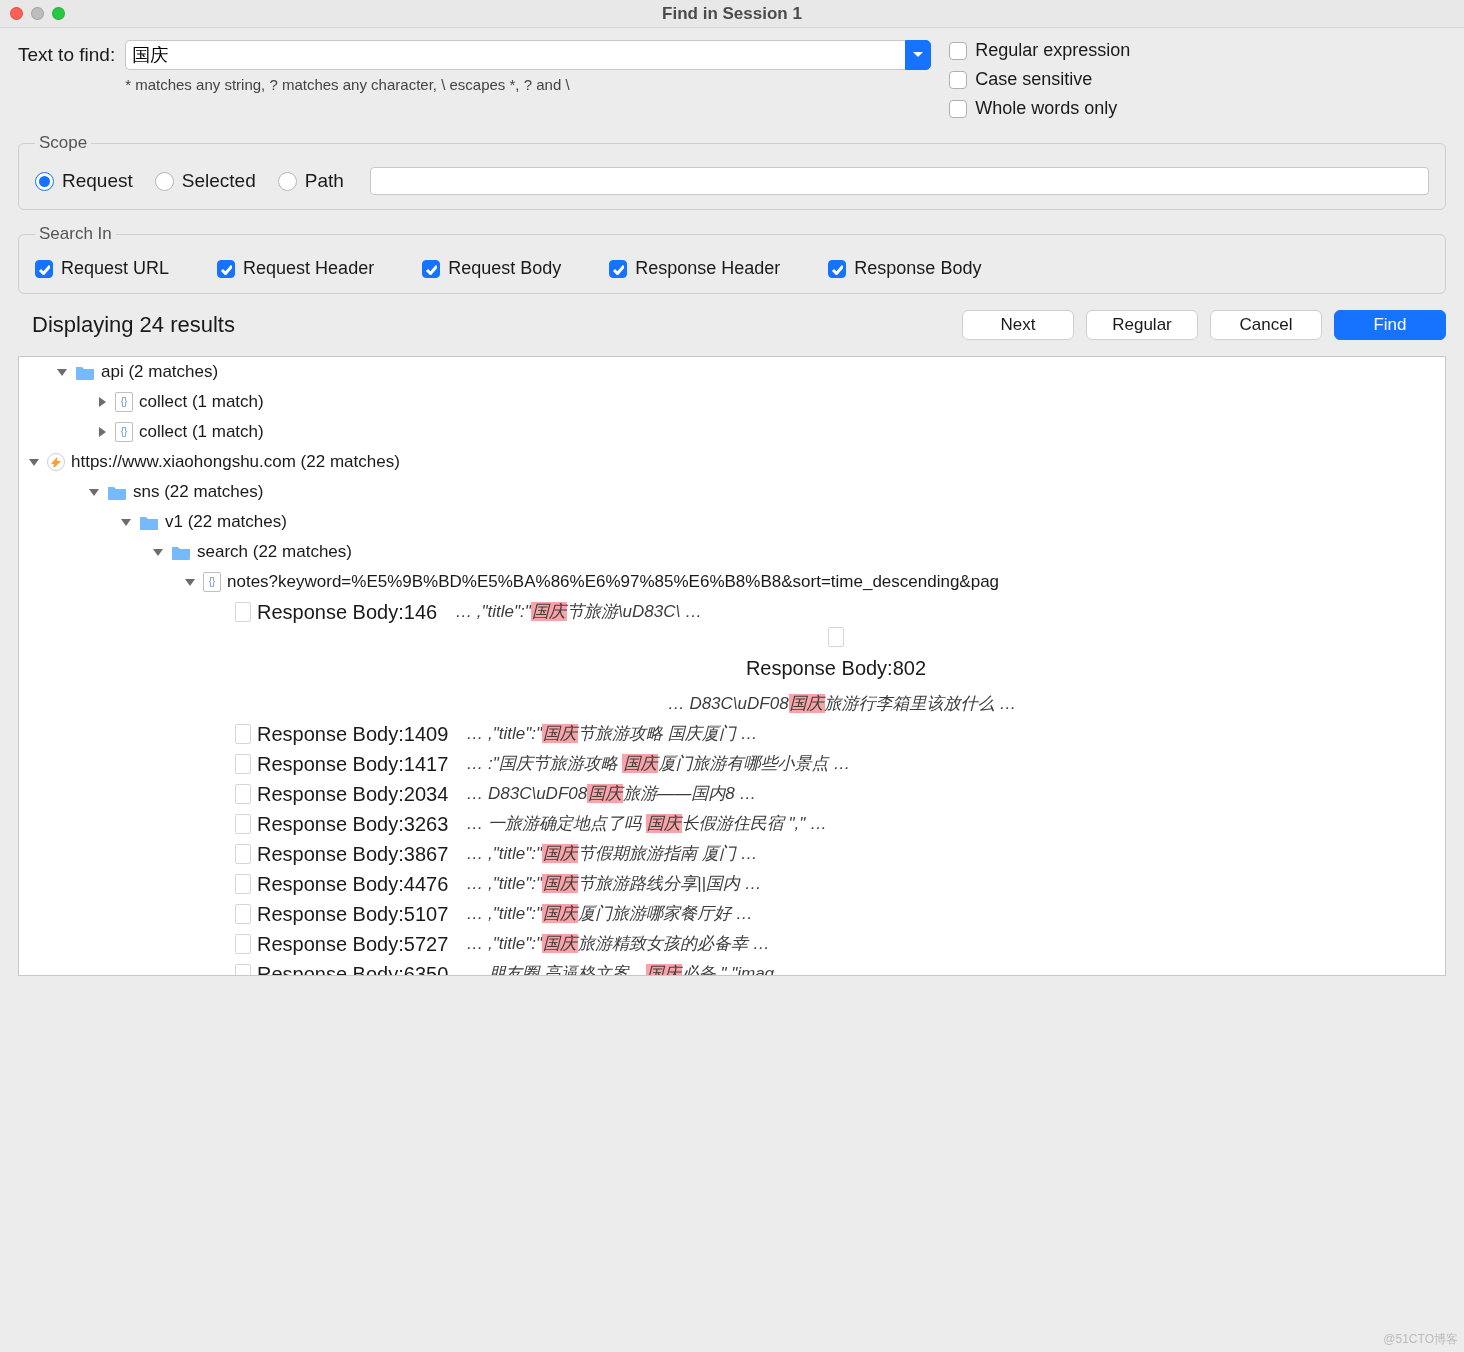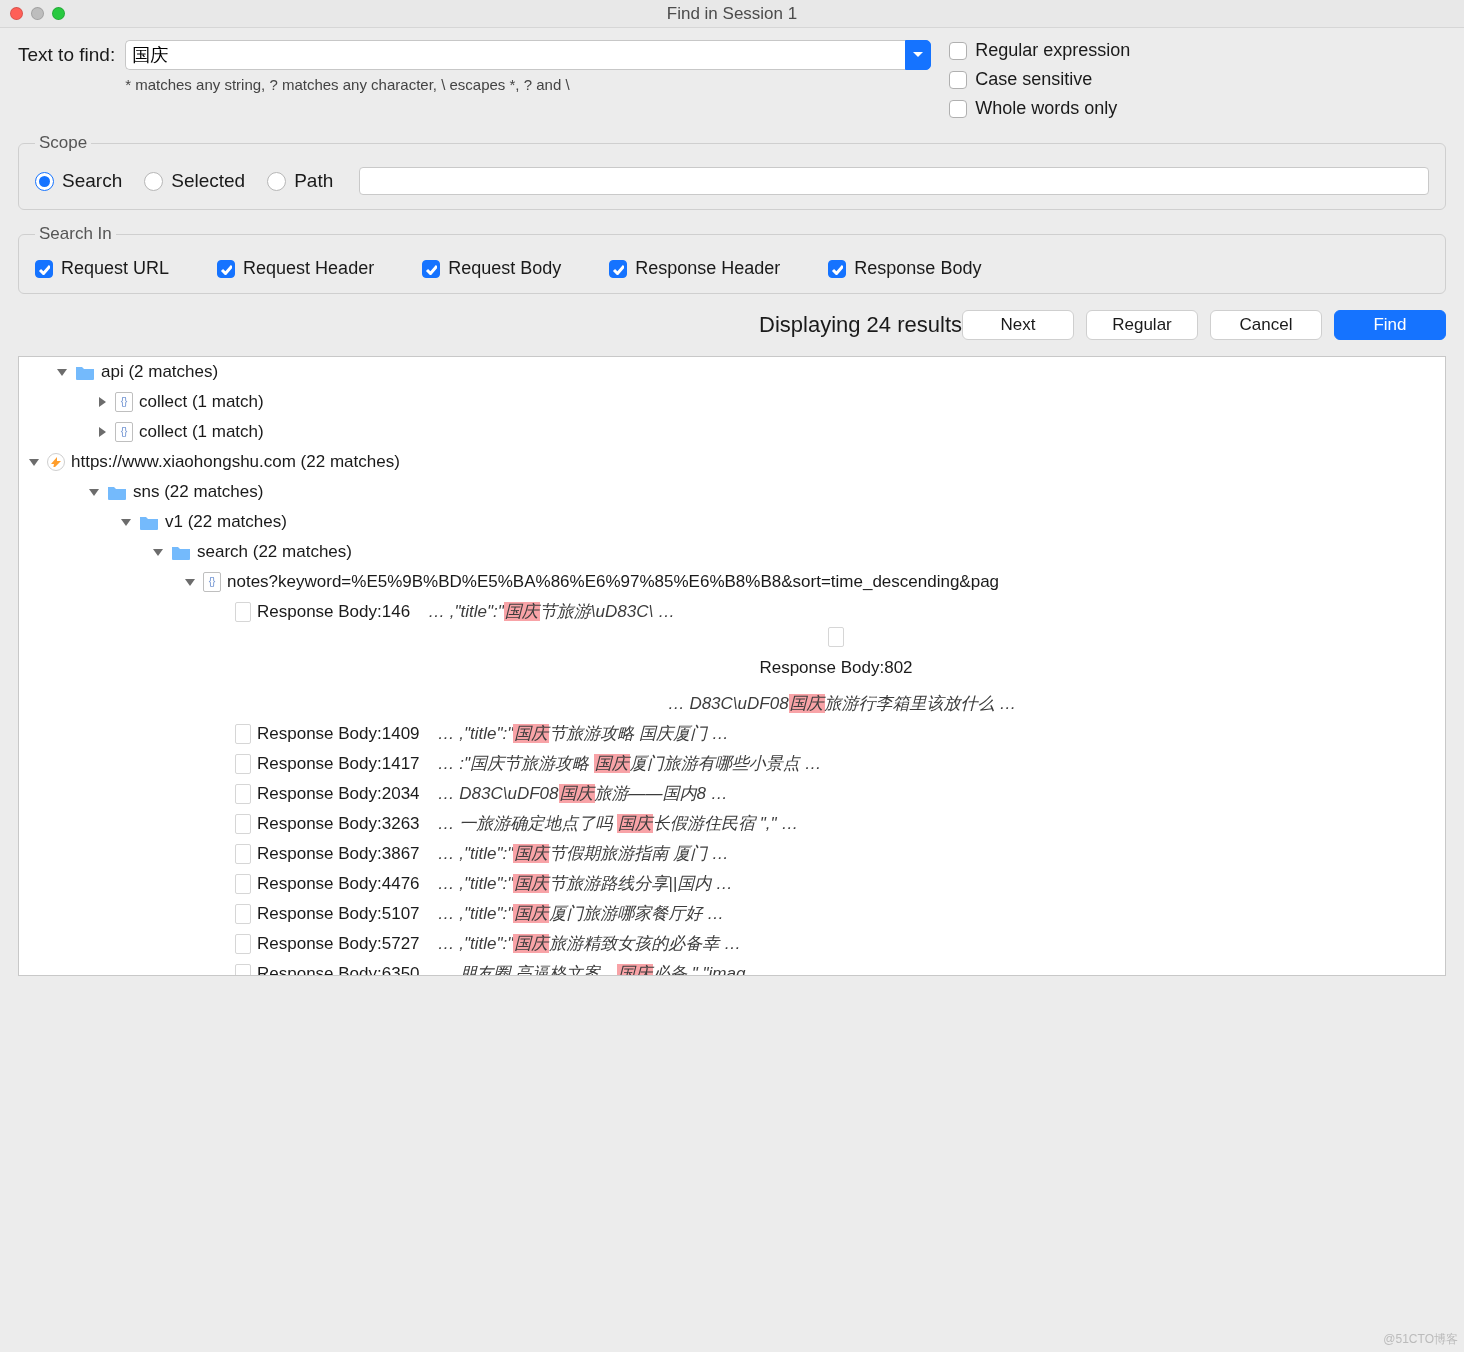--- a/index.html
+++ b/index.html
@@ -27,21 +27,21 @@
     border-bottom: 1px solid #d6d6d6;
     display: flex;
     align-items: center;
     position: relative;
   }
   .traffic { position: absolute; left: 10px; display: flex; gap: 8px; }
   .tl { width: 13px; height: 13px; border-radius: 50%; border: 0.5px solid rgba(0,0,0,.15); }
   .tl.r { background: #ff5f57; }
   .tl.y { background: #bdbdbd; }
   .tl.g { background: #28c940; }
-  .title { margin: 0 auto; font-size: 17px; color: #4c4c4c; }
+  .title { margin: 0 auto; font-size: 17px; color: #4c4c4c; font-weight: bold; }
   .form { padding: 12px 18px 0 18px; }
   .row { display: flex; align-items: flex-start; gap: 10px; }
   .label { font-size: 19px; white-space: nowrap; padding-top: 4px; }
   .combo-wrap { display: flex; width: 806px; }
   .combo {
     flex: 1;
     height: 30px;
     border: 1px solid #c7c7c7;
     border-right: none;
     border-radius: 5px 0 0 5px;
@@ -72,21 +72,21 @@
     padding: 14px 16px;
   }
   legend { font-size: 17px; color: #555; padding: 0 4px; }
   .radio-row { display: flex; align-items: center; gap: 22px; }
   .radio { display: flex; align-items: center; gap: 8px; font-size: 19px; }
   .rdot { width: 19px; height: 19px; border-radius: 50%; border: 1px solid #b7b7b7; background: #fff; display: inline-flex; align-items: center; justify-content: center; }
   .rdot.on { border-color: var(--blue); }
   .rdot.on::after { content: ""; width: 11px; height: 11px; border-radius: 50%; background: var(--blue); }
   .path-input { flex: 1; height: 28px; border: 1px solid #c9c9c9; border-radius: 4px; background: #fff; padding: 2px 6px; margin-left: 4px; }
   .searchin { display: flex; gap: 48px; flex-wrap: wrap; }
-  .results-hdr { display: flex; align-items: center; justify-content: flex-end; padding: 16px 18px 10px 16px; }
+  .results-hdr { display: flex; align-items: center; justify-content: space-between; padding: 16px 18px 10px 32px; }
   .results-hdr h2 { margin: 0; font-size: 22px; font-weight: 400; }
   .btns { display: flex; gap: 12px; }
   .btn {
     height: 30px; min-width: 112px; border: 1px solid #cfcfcf; border-radius: 6px;
     background: #fff; font-size: 17px; display: flex; align-items: center; justify-content: center;
     padding: 0 14px;
   }
   .btn.primary { background: var(--blue-btn); color: #fff; border-color: var(--blue-btn); }
   .tree-wrap { margin: 6px 18px 18px 18px; border: 1px solid #c8c8c8; background: #fff; height: 620px; overflow: hidden; }
   .tree { font-size: 17px; line-height: 30px; }
@@ -105,21 +105,21 @@
   .doc-ico {
     width: 16px; height: 20px; border: 1px solid #d6d6d6; border-radius: 2px; background: #fff;
     display: inline-block;
   }
   .bolt {
     width: 18px; height: 18px; border: 1px solid #cfcfcf; border-radius: 50%; background: #fff;
     display: inline-flex; align-items: center; justify-content: center;
   }
   .bolt svg { width: 10px; height: 10px; fill: #ff9e2c; }
   .match-line { display: flex; align-items: center; gap: 6px; padding: 0 8px; white-space: nowrap; }
-  .prefix { font-size: 17px; }
+  .prefix { font-size: 20px; }
   .snippet { font-style: italic; color: #3c3c3c; font-size: 17px; margin-left: 12px; }
   .hl { background: var(--hl); padding: 0 1px; }
   .watermark { position: fixed; right: 6px; bottom: 4px; font-size: 12px; color: #bbb; }
 </style>
 </head>
 <body>
 
 <svg width="0" height="0" style="position:absolute">
   <defs>
     <path id="tri-down" d="M2 4 L12 4 L7 11 Z"></path>
@@ -168,21 +168,21 @@
         <span>Whole words only</span>
       </label>
     </div>
   </div>
 
   <fieldset>
     <legend>Scope</legend>
     <div class="radio-row">
       <label class="radio">
         <span class="rdot on"></span>
-        <span>Search</span>
+        <span>Request</span>
       </label>
       <label class="radio">
         <span class="rdot"></span>
         <span>Selected</span>
       </label>
       <label class="radio">
         <span class="rdot"></span>
         <span>Path</span>
       </label>
       <input class="path-input" value="" style="">

